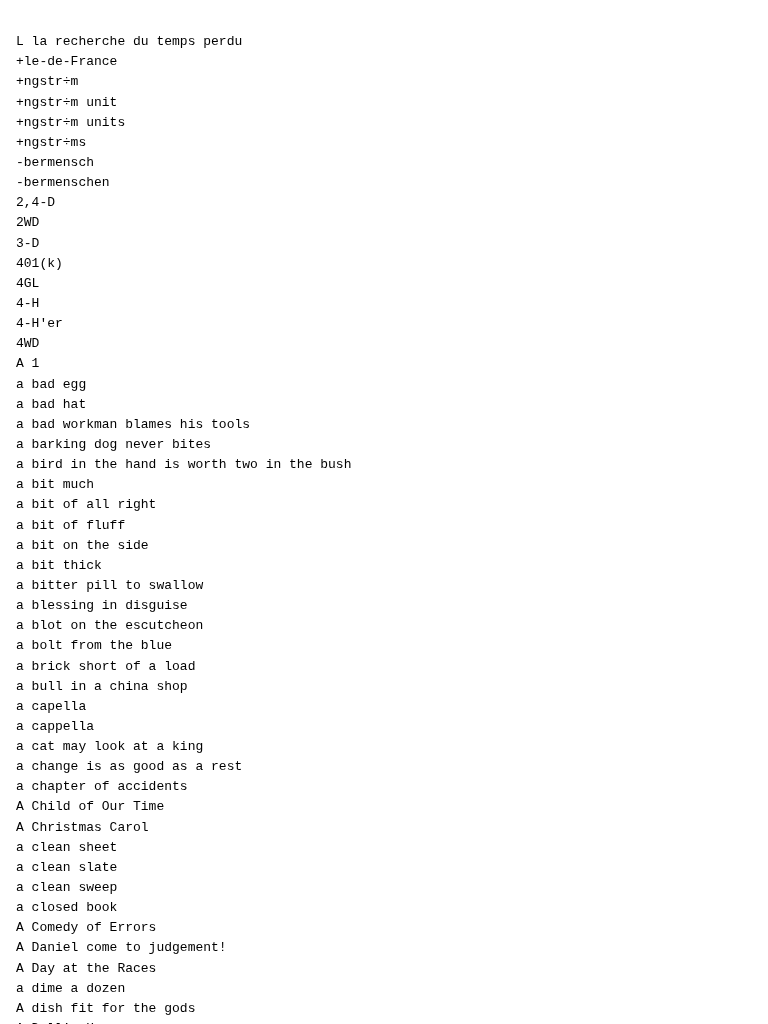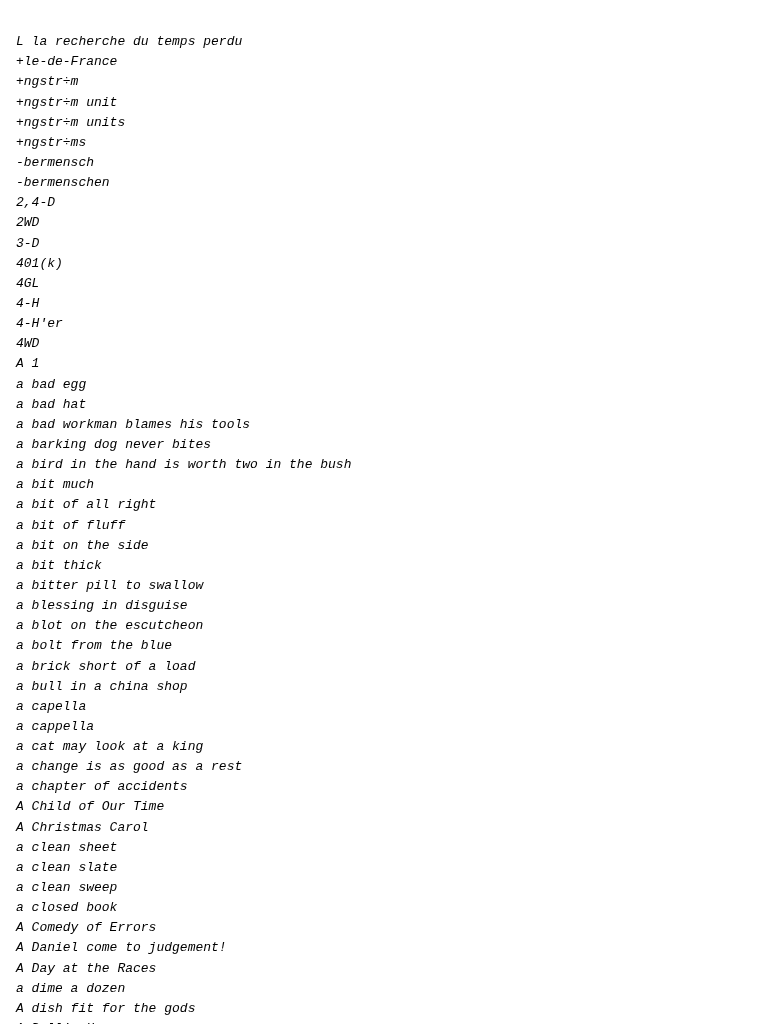--- a/index.html
+++ b/index.html
@@ -15,20 +15,19 @@
       width: 768px;
       min-height: 1024px;
       padding: 12px 16px;
       line-height: 1.55;
     }
     .text-list {
       white-space: pre-wrap;
     }
     .list-item {
       display: block;
-      font-style: italic;
     }
   </style>
 </head>
 <body>
 
 <div class="text-list">
 <span class="list-item">L la recherche du temps perdu</span><span class="list-item">+le-de-France</span><span class="list-item">+ngstr÷m</span><span class="list-item">+ngstr÷m unit</span><span class="list-item">+ngstr÷m units</span><span class="list-item">+ngstr÷ms</span><span class="list-item">-bermensch</span><span class="list-item">-bermenschen</span><span class="list-item">2,4-D</span><span class="list-item">2WD</span><span class="list-item">3-D</span><span class="list-item">401(k)</span><span class="list-item">4GL</span><span class="list-item">4-H</span><span class="list-item">4-H'er</span><span class="list-item">4WD</span><span class="list-item">A 1</span><span class="list-item">a bad egg</span><span class="list-item">a bad hat</span><span class="list-item">a bad workman blames his tools</span><span class="list-item">a barking dog never bites</span><span class="list-item">a bird in the hand is worth two in the bush</span><span class="list-item">a bit much</span><span class="list-item">a bit of all right</span><span class="list-item">a bit of fluff</span><span class="list-item">a bit on the side</span><span class="list-item">a bit thick</span><span class="list-item">a bitter pill to swallow</span><span class="list-item">a blessing in disguise</span><span class="list-item">a blot on the escutcheon</span><span class="list-item">a bolt from the blue</span><span class="list-item">a brick short of a load</span><span class="list-item">a bull in a china shop</span><span class="list-item">a capella</span><span class="list-item">a cappella</span><span class="list-item">a cat may look at a king</span><span class="list-item">a change is as good as a rest</span><span class="list-item">a chapter of accidents</span><span class="list-item">A Child of Our Time</span><span class="list-item">A Christmas Carol</span><span class="list-item">a clean sheet</span><span class="list-item">a clean slate</span><span class="list-item">a clean sweep</span><span class="list-item">a closed book</span><span class="list-item">A Comedy of Errors</span><span class="list-item">A Daniel come to judgement!</span><span class="list-item">A Day at the Races</span><span class="list-item">a dime a dozen</span><span class="list-item">A dish fit for the gods</span><span class="list-item">A Doll's House</span></div>
 
 </body></html>

